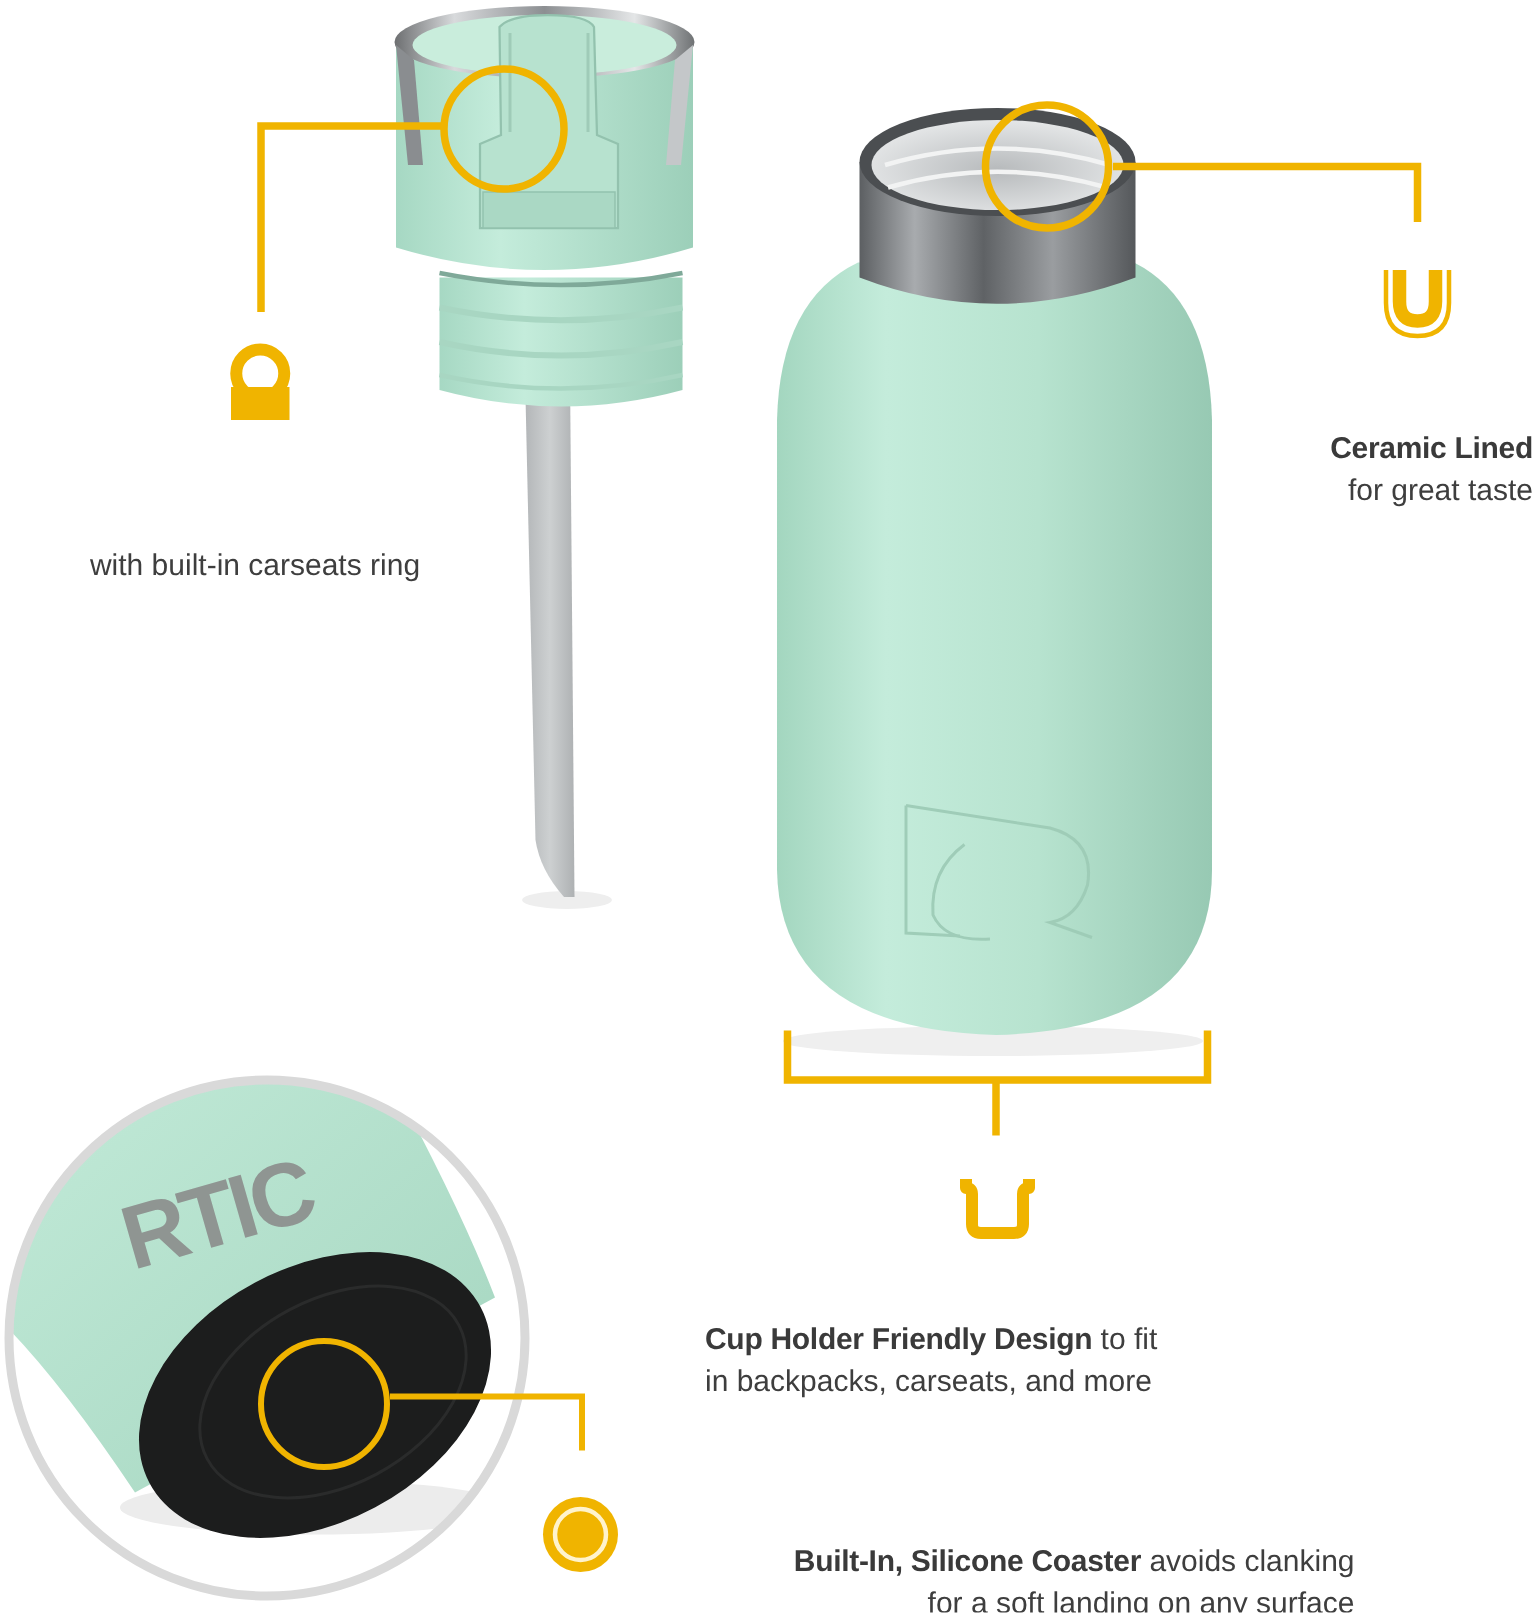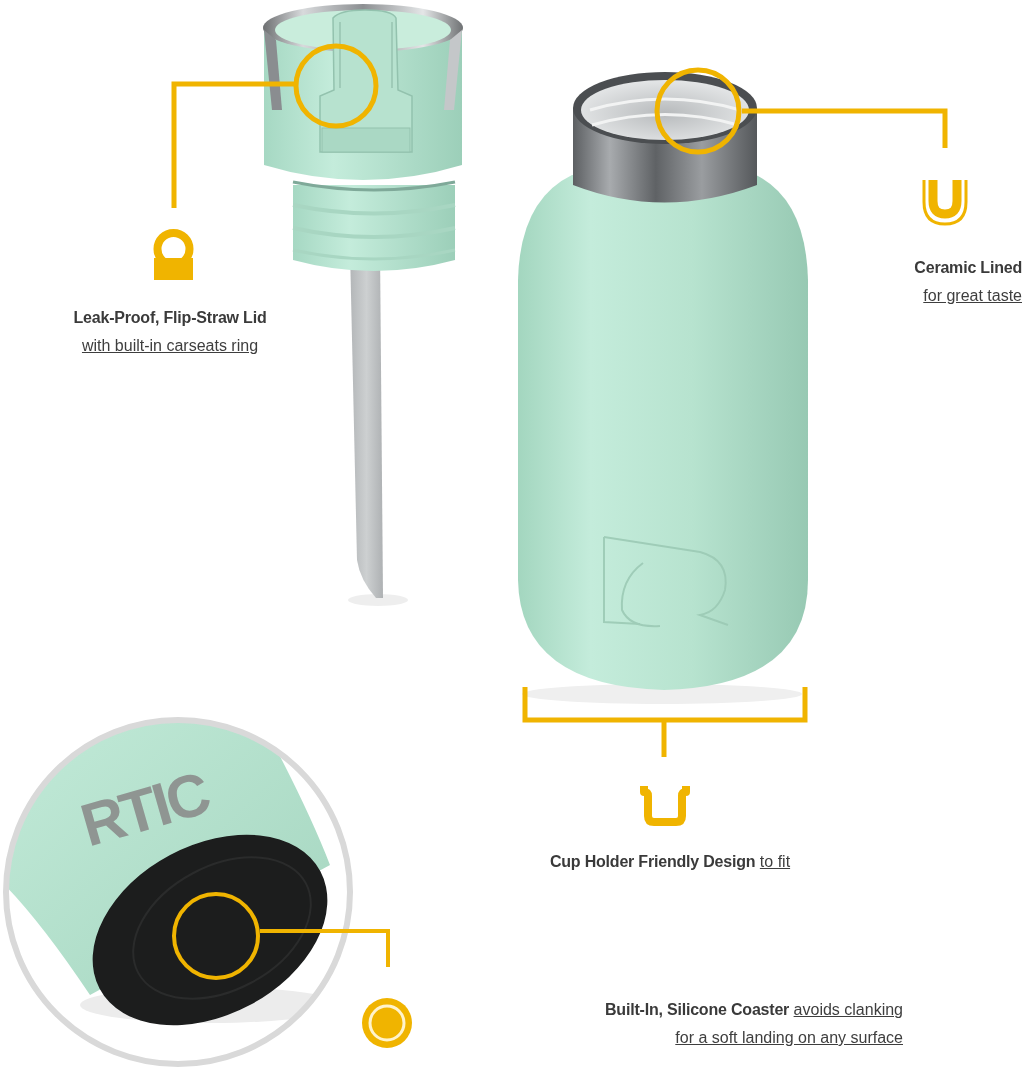--- a/index.html
+++ b/index.html
@@ -1,26 +1,26 @@
 <!DOCTYPE html>
 <html><head>
   <meta charset="utf-8">
   <style>
     html, body { margin: 0; padding: 0; background: #ffffff; }
     body { width: 1024px; height: 1075px; position: relative; overflow: hidden; font-family: "Liberation Sans", sans-serif; color: #3d3d3d; }
     .abs { position: absolute; }
     svg.abs { overflow: visible; }
 
-    .feature-text { position: absolute; font-size: 16px; line-height: 28px; color: #3e3e3e; }
+    .feature-text { position: absolute; font-size: 20px; line-height: 28px; color: #3e3e3e; margin-top: 31px; }
     .feature-text b { font-weight: 700; color: #3a3a3a; letter-spacing: -0.2px; }
-    .feature-text .sub { font-weight: 400; text-decoration: underline; }
+    .feature-text .sub { font-weight: 400; }
 
     #lid-text { left: 0; top: 304px; width: 340px; text-align: center; }
     #ceramic-text { left: 840px; top: 254px; width: 184px; text-align: right; padding-right: 2px; box-sizing: border-box; }
-    #cup-text { left: 470px; top: 848px; width: 400px; text-align: center; }
+    #cup-text { left: 470px; top: 848px; width: 400px; }
     #coaster-text { left: 443px; top: 996px; width: 460px; text-align: right; }
   </style>
 </head>
 <body>
 
 <svg class="abs" style="left:250px;top:0;" width="230" height="610" viewBox="250 0 230 610">
   <defs>
     <linearGradient id="lidGrad" x1="0" x2="1" y1="0" y2="0">
       <stop offset="0" stop-color="#a6d8c3"></stop>
       <stop offset="0.35" stop-color="#c4ecdb"></stop>
@@ -149,31 +149,32 @@
 <svg class="abs" style="left:640px;top:786px;" width="50" height="40" viewBox="0 0 50 40">
   <path d="M4 0 L4 6 Q8 6 8 10 L8 30 Q8 36 14 36 L36 36 Q42 36 42 30 L42 10 Q42 6 46 6 L46 0" fill="none" stroke="#f0b400" stroke-width="8" stroke-linejoin="round"></path>
 </svg>
 
 <svg class="abs" style="left:360px;top:996px;" width="54" height="54" viewBox="0 0 54 54">
   <circle cx="27" cy="27" r="25" fill="#f0b400"></circle>
   <circle cx="27" cy="27" r="17" fill="none" stroke="#fff3cc" stroke-width="3"></circle>
 </svg>
 
 <div id="lid-text" class="feature-text">
-  <b>Leak-Proof, Flip-Straw Lid</b><br>
+  <br>
   <span class="sub">with built-in carseats ring</span>
 </div>
 
 <div id="ceramic-text" class="feature-text">
   <b>Ceramic Lined</b><br>
   <span class="sub">for great taste</span>
 </div>
 
 <div id="cup-text" class="feature-text">
   <b>Cup Holder Friendly Design</b>
   <span class="sub">to fit</span><br>
+  <span class="sub">in backpacks, carseats, and more</span>
 </div>
 
 <div id="coaster-text" class="feature-text">
   <b>Built-In, Silicone Coaster</b>
   <span class="sub">avoids clanking</span><br>
   <span class="sub">for a soft landing on any surface</span>
 </div>
 
 </body></html>

